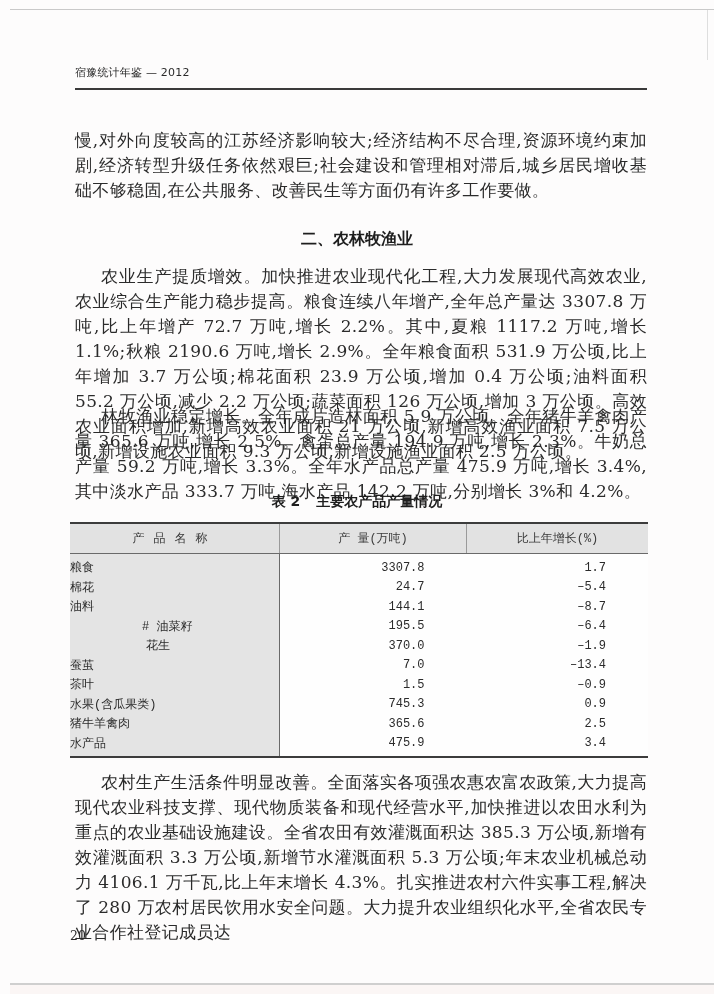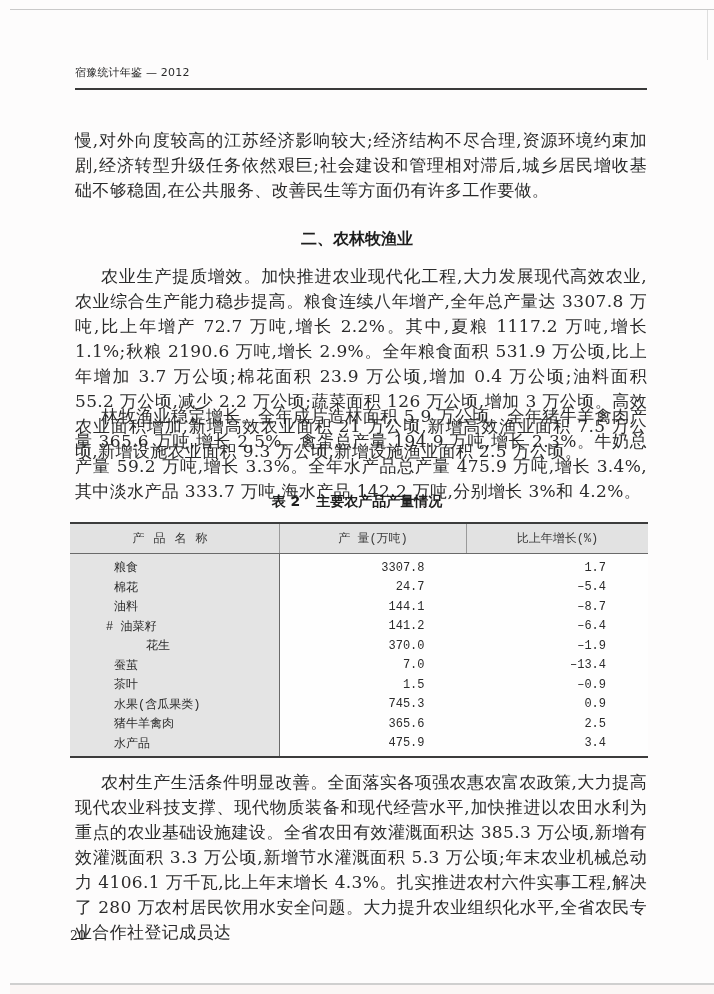--- a/index.html
+++ b/index.html
@@ -47,22 +47,22 @@
   .table-wrap { position: absolute; left: 70px; top: 522px; width: 578px; font-family: Liberation Mono, monospace; }
   table { border-collapse: collapse; width: 100%; font-size: 12px; }
   thead tr { background: #e2e2e2; }
   thead th {
     font-weight: normal; height: 27px; color: #3a3a3a;
     border-top: 2px solid #3c3c3c; border-bottom: 1px solid #6a6a6a;
   }
   th.c1 { width: 207px; border-right: 1px solid #9a9a9a; letter-spacing: 9px; }
   th.c2 { width: 184px; border-right: 1px solid #9a9a9a; }
   td { height: 19.5px; padding: 0; }
-  td.name { background: #e4e4e4; border-right: 1px solid #6a6a6a; padding-left: 44px; }
-  td.name.sub1 { padding-left: 36px; margin-top: 8px; }
+  td.name { background: #e4e4e4; border-right: 1px solid #6a6a6a; }
+  td.name.sub1 { padding-left: 72px; margin-top: 8px; }
   td.name.sub2 { padding-left: 76px; }
   td.val { text-align: right; padding-right: 42px; background: #fefefe; }
   td.grow { text-align: right; padding-right: 42px; background: #fefefe; }
   tbody tr:first-child td { padding-top: 4px; }
   tbody tr:last-child td { padding-bottom: 3px; border-bottom: 2px solid #3c3c3c; }
 
   .page-number {
     position: absolute; left: 70px; top: 928px; font-size: 12.5px; color: #2a2a2a;
   }
 </style>
@@ -108,21 +108,21 @@
         <td class="val">24.7</td>
         <td class="grow">–5.4</td>
       </tr>
       <tr>
         <td class="name">油料</td>
         <td class="val">144.1</td>
         <td class="grow">–8.7</td>
       </tr>
       <tr>
         <td class="name sub1"># 油菜籽</td>
-        <td class="val">141.2</td>
+        <td class="val">195.5</td>
         <td class="grow">–6.4</td>
       </tr>
       <tr>
         <td class="name sub2">花生</td>
         <td class="val">370.0</td>
         <td class="grow">–1.9</td>
       </tr>
       <tr>
         <td class="name">蚕茧</td>
         <td class="val">7.0</td>

